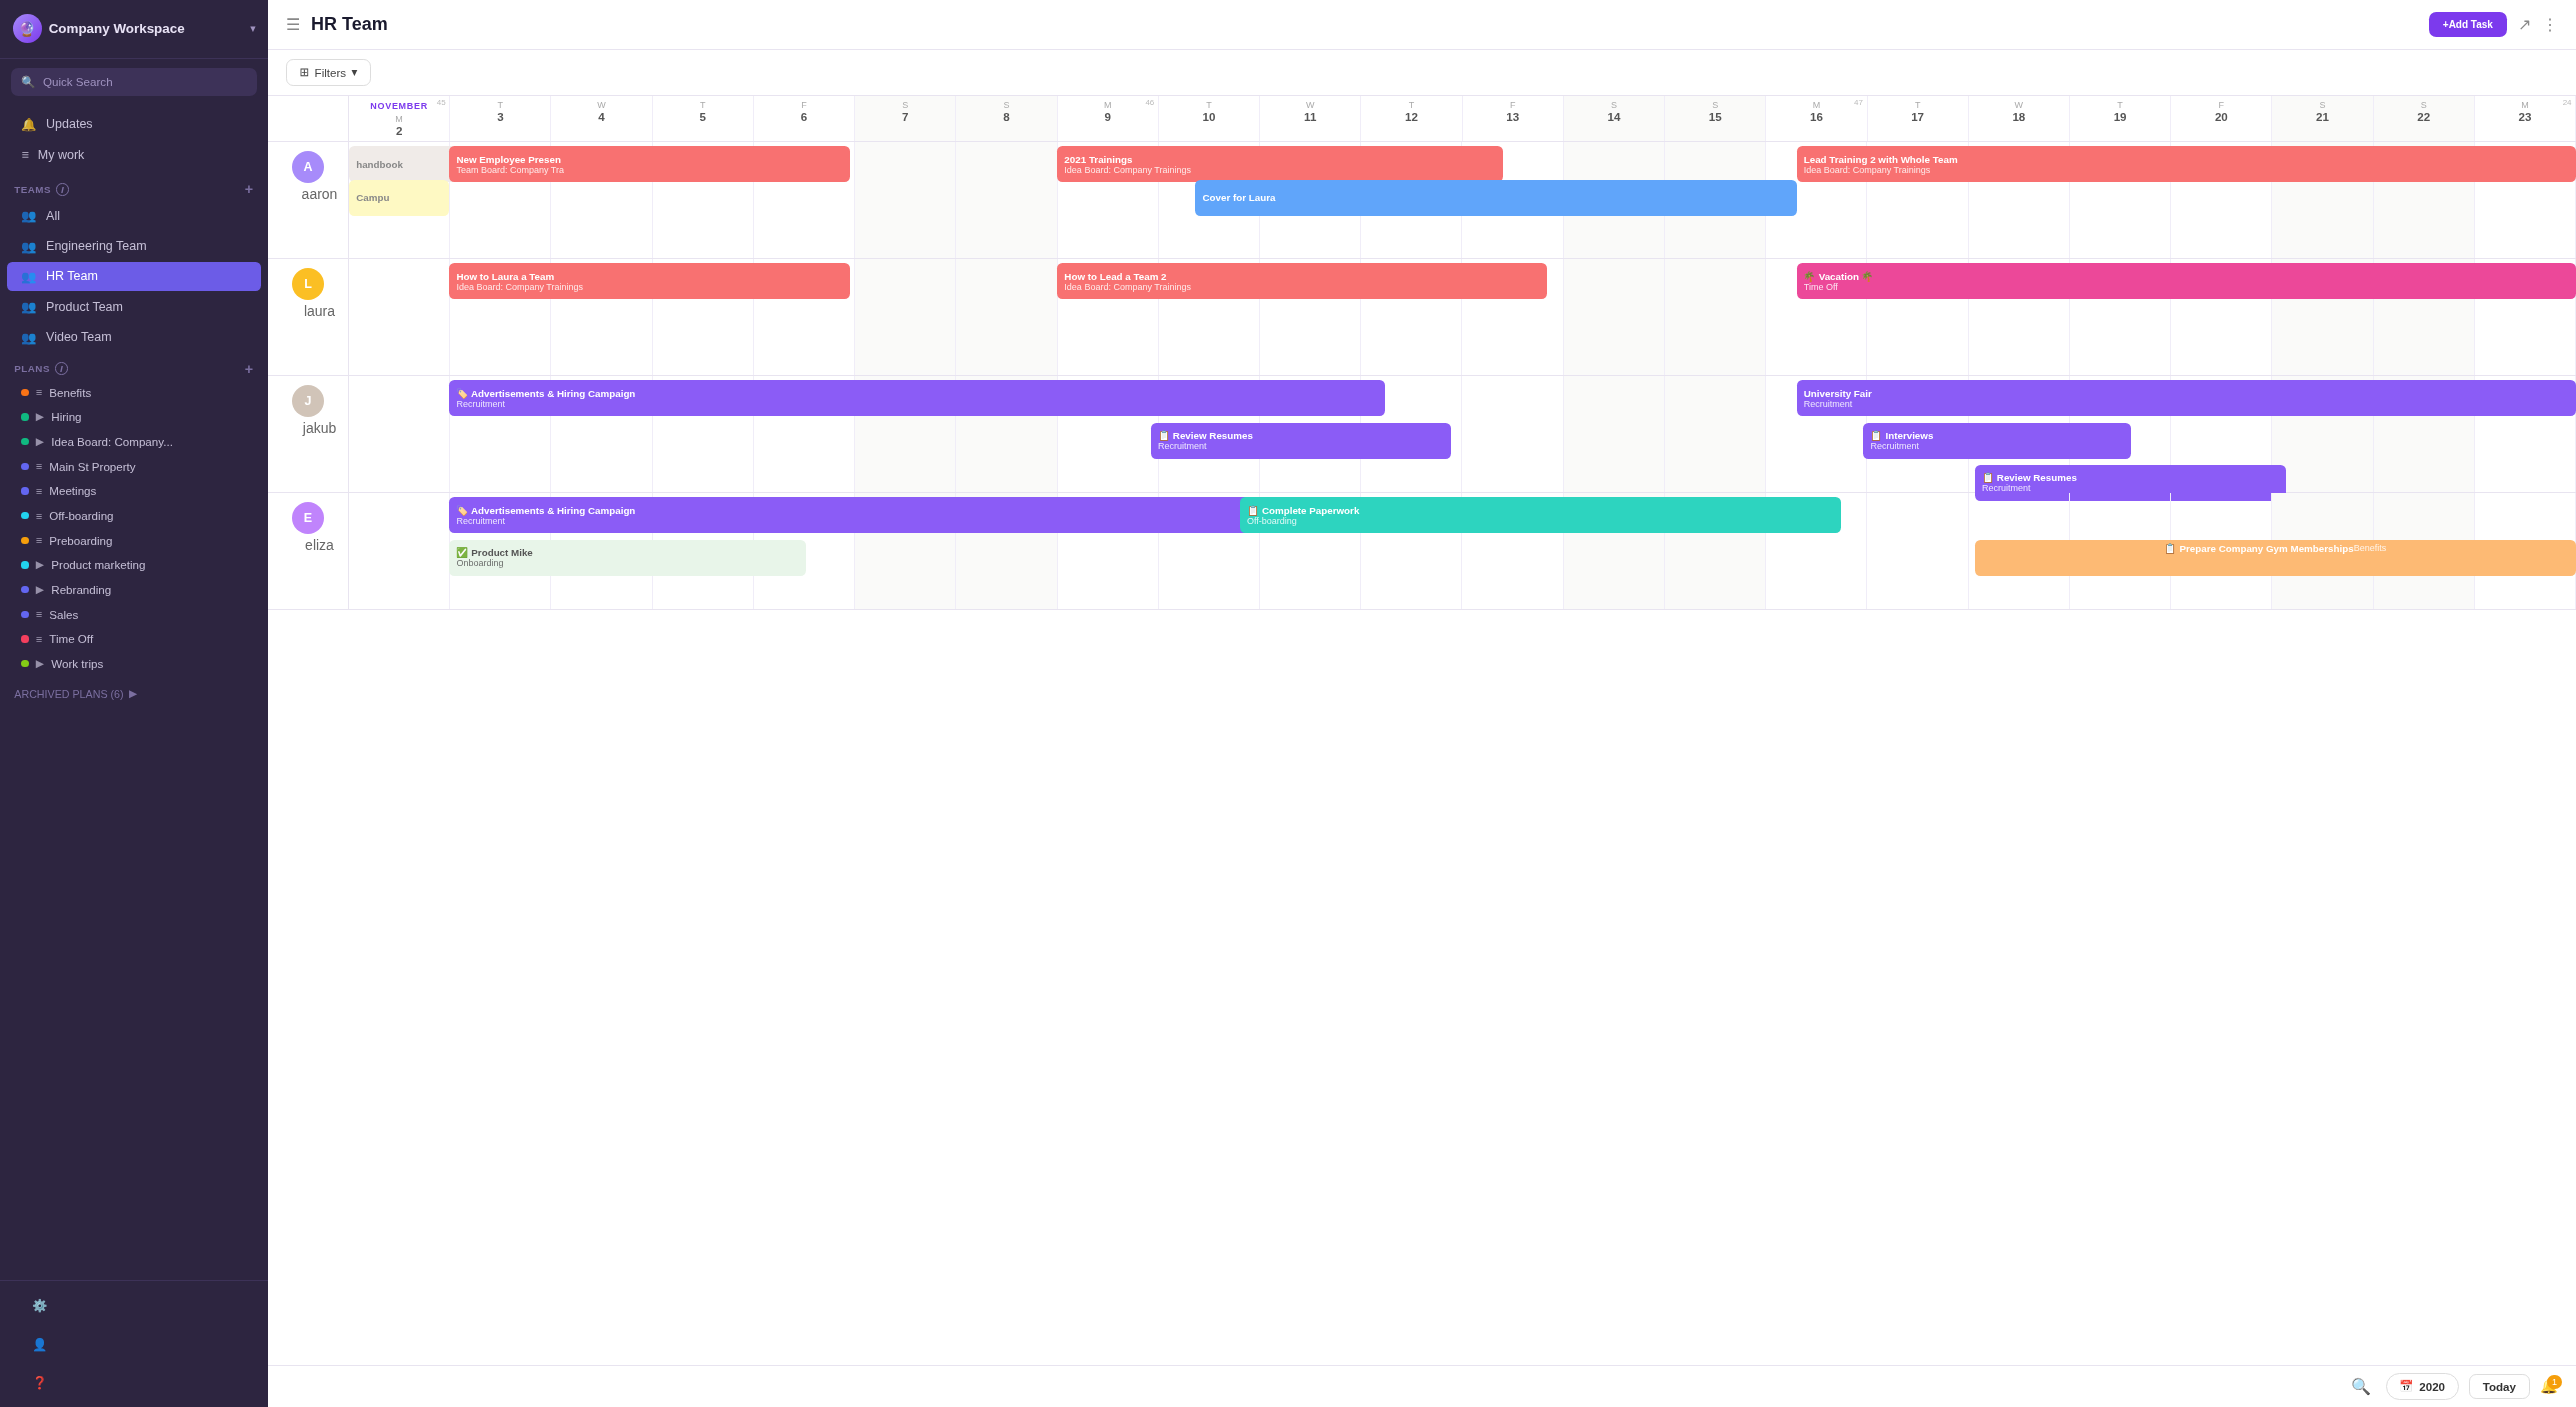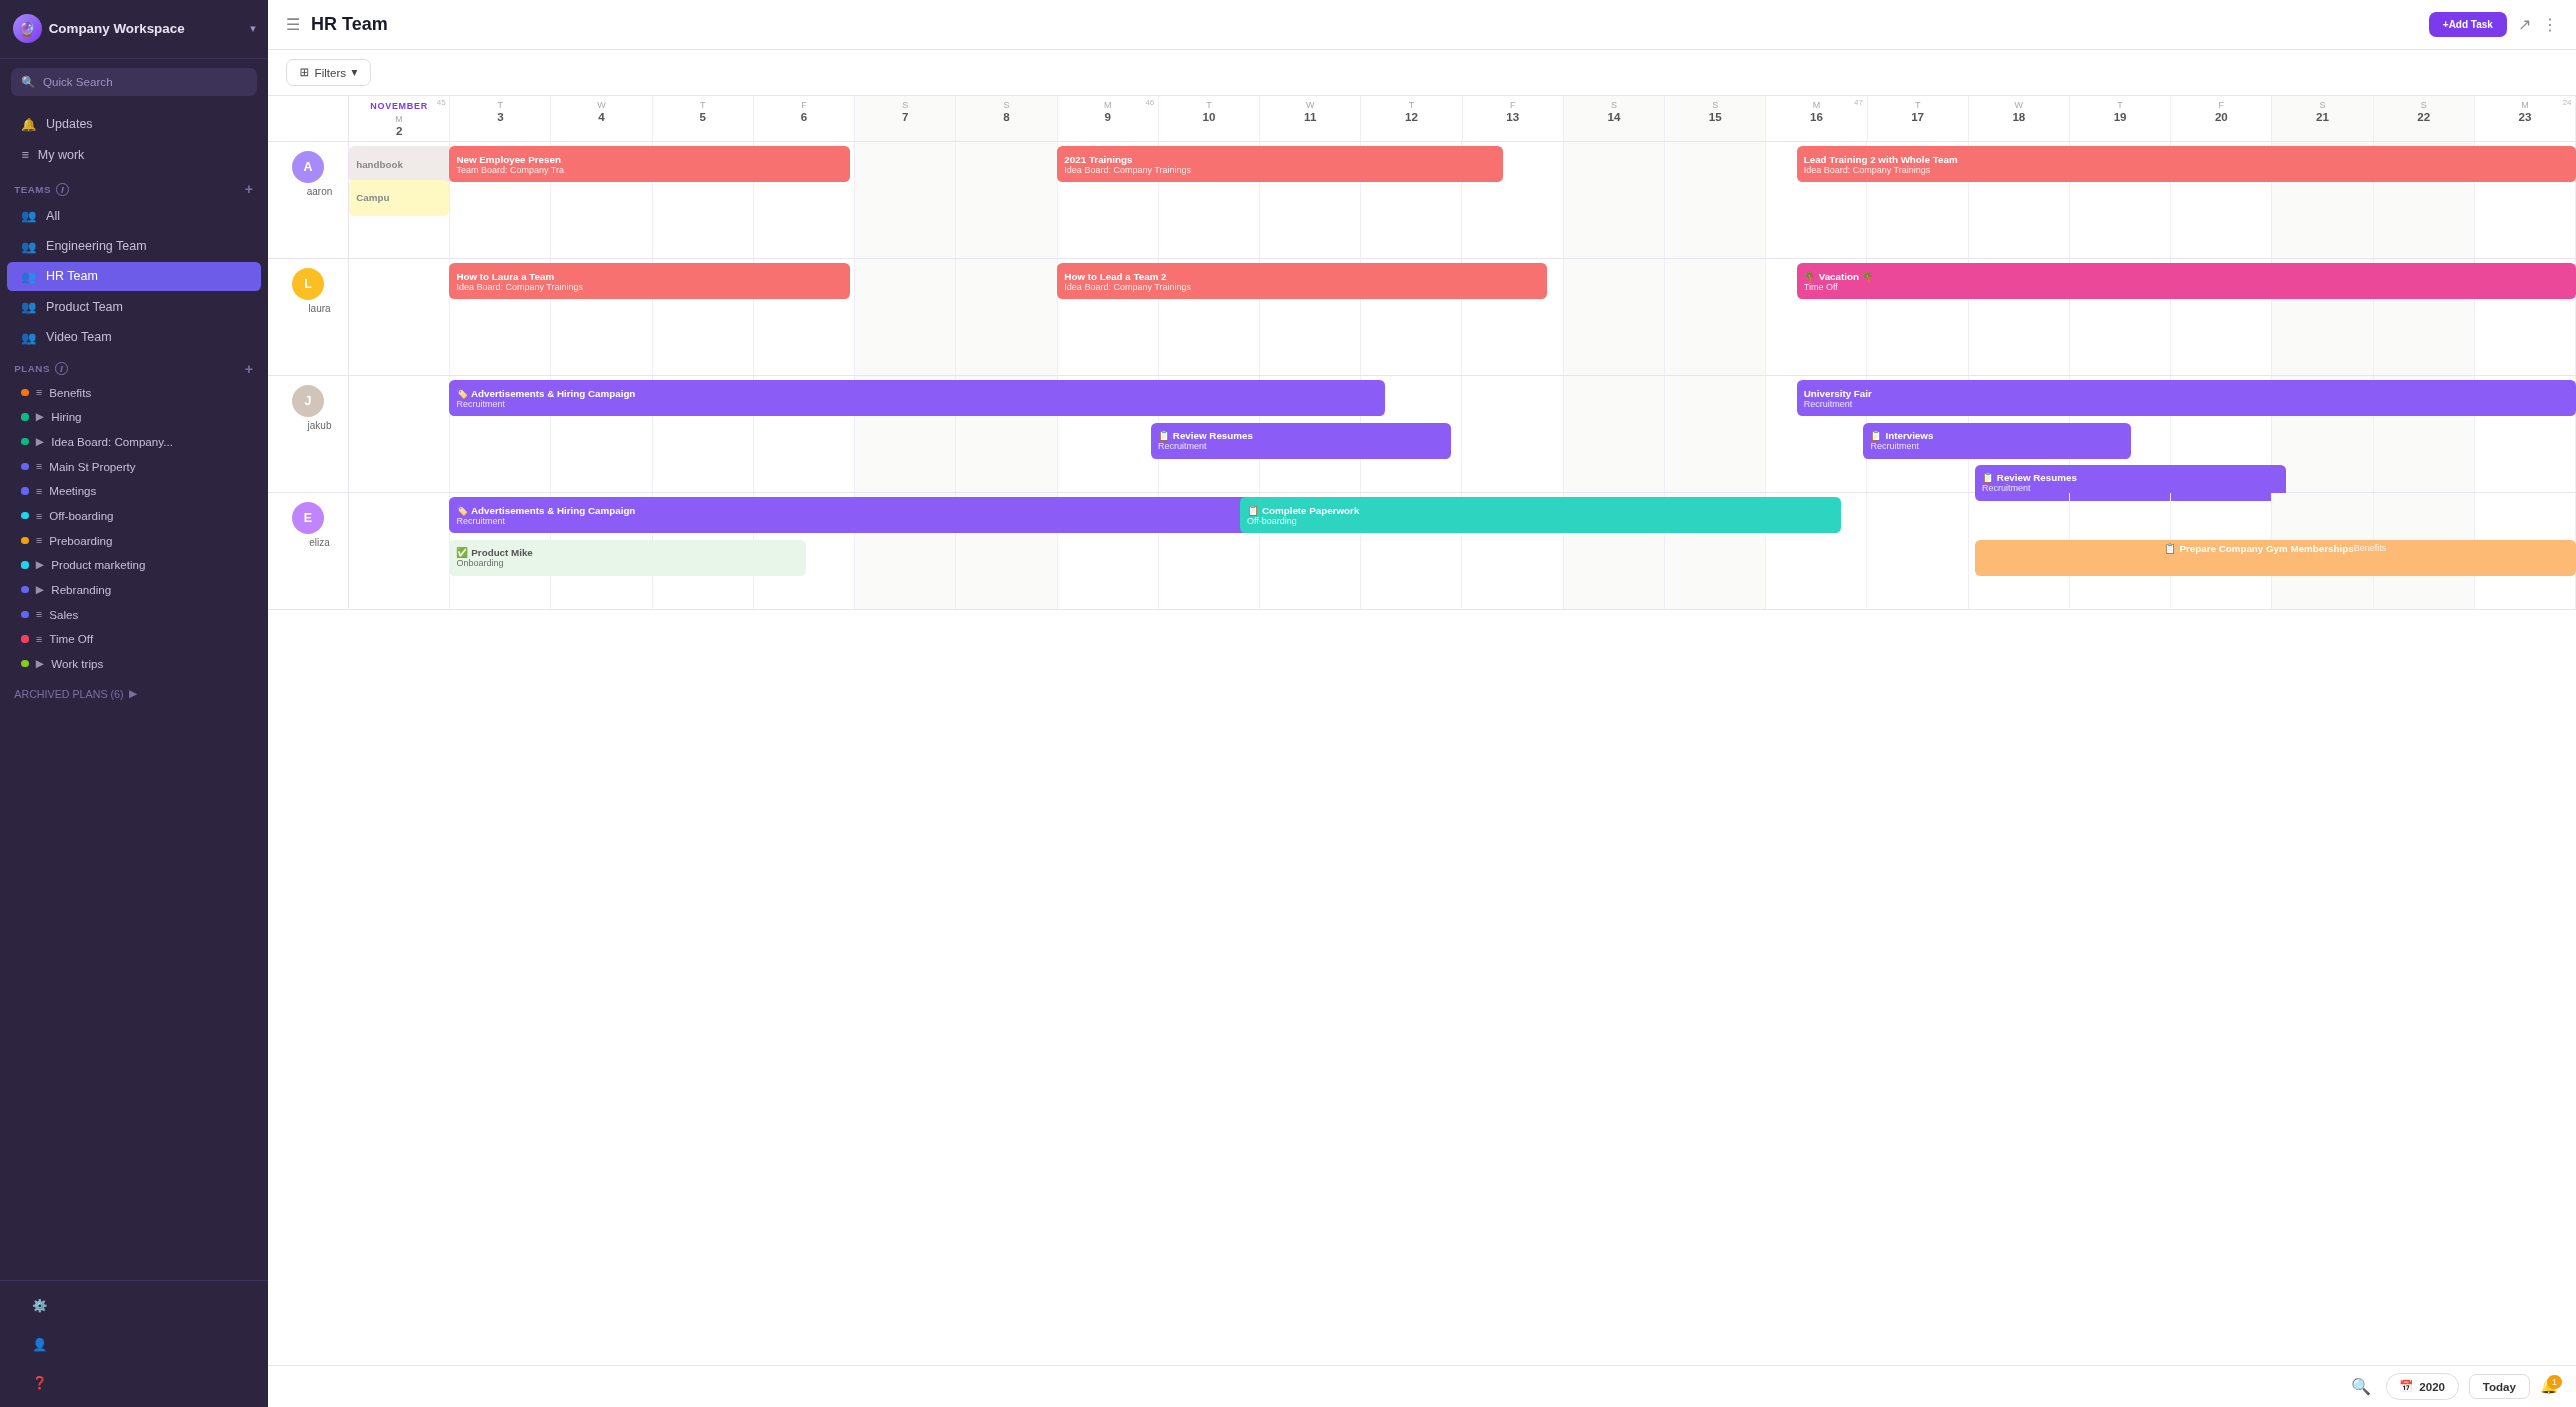--- a/index.html
+++ b/index.html
@@ -289,21 +289,21 @@
     .avatar {
       width: 32px; height: 32px;
       border-radius: 50%;
       display: flex; align-items: center; justify-content: center;
       font-size: 12.5px;
       font-weight: 600;
       color: white;
       overflow: hidden;
     }
     .person-name {
-      font-size: 10px;
+      font-size: 14px;
       color: #666;
       text-align: center;
       margin-left: 23px;
     }
     .cal-events-row {
       flex: 1;
       position: relative;
       min-height: 116px;
     }
 
@@ -656,20 +656,24 @@
         <span class="event-sub">Team Board: Company Tra</span>
       </div>
               <div class="cal-event" style="left: 31.8%; width: 20%; top: 4.5px; height: 36px; background: rgb(248, 113, 113); color: rgb(255, 255, 255); border-radius: 5.4px; padding: 3.6px 7.2px; position: absolute; display: flex; flex-direction: column; justify-content: center; overflow: hidden; cursor: pointer;">
         <span class="event-title">2021 Trainings</span>
         <span class="event-sub">Idea Board: Company Trainings</span>
       </div>
               <div class="cal-event" style="left: 65%; width: 35%; top: 4.5px; height: 36px; background: rgb(248, 113, 113); color: rgb(255, 255, 255); border-radius: 5.4px; padding: 3.6px 7.2px; position: absolute; display: flex; flex-direction: column; justify-content: center; overflow: hidden; cursor: pointer;">
         <span class="event-title">Lead Training 2 with Whole Team</span>
         <span class="event-sub">Idea Board: Company Trainings</span>
       </div>
+              <div class="cal-event" style="left: 38%; width: 27%; top: 38px; height: 36px; background: rgb(96, 165, 250); color: rgb(255, 255, 255); border-radius: 5.4px; padding: 3.6px 7.2px; position: absolute; display: flex; flex-direction: column; justify-content: center; overflow: hidden; cursor: pointer;">
+        <span class="event-title">Cover for Laura</span>
+
+      </div>
             </div>
           </div>
           <div class="cal-row">
             <div class="cal-person">
       <div class="avatar" style="background:#fbbf24">L</div>
       <span class="person-name">laura</span>
     </div>
             <div class="cal-events-row" style="position: relative;">
               <div style="position: absolute; top: 0px; bottom: 0px; left: 0%; width: 4.54545%; border-right: 0.9px solid rgb(240, 237, 248);"></div>
               <div style="position: absolute; top: 0px; bottom: 0px; left: 4.54545%; width: 4.54545%; border-right: 0.9px solid rgb(240, 237, 248);"></div>

